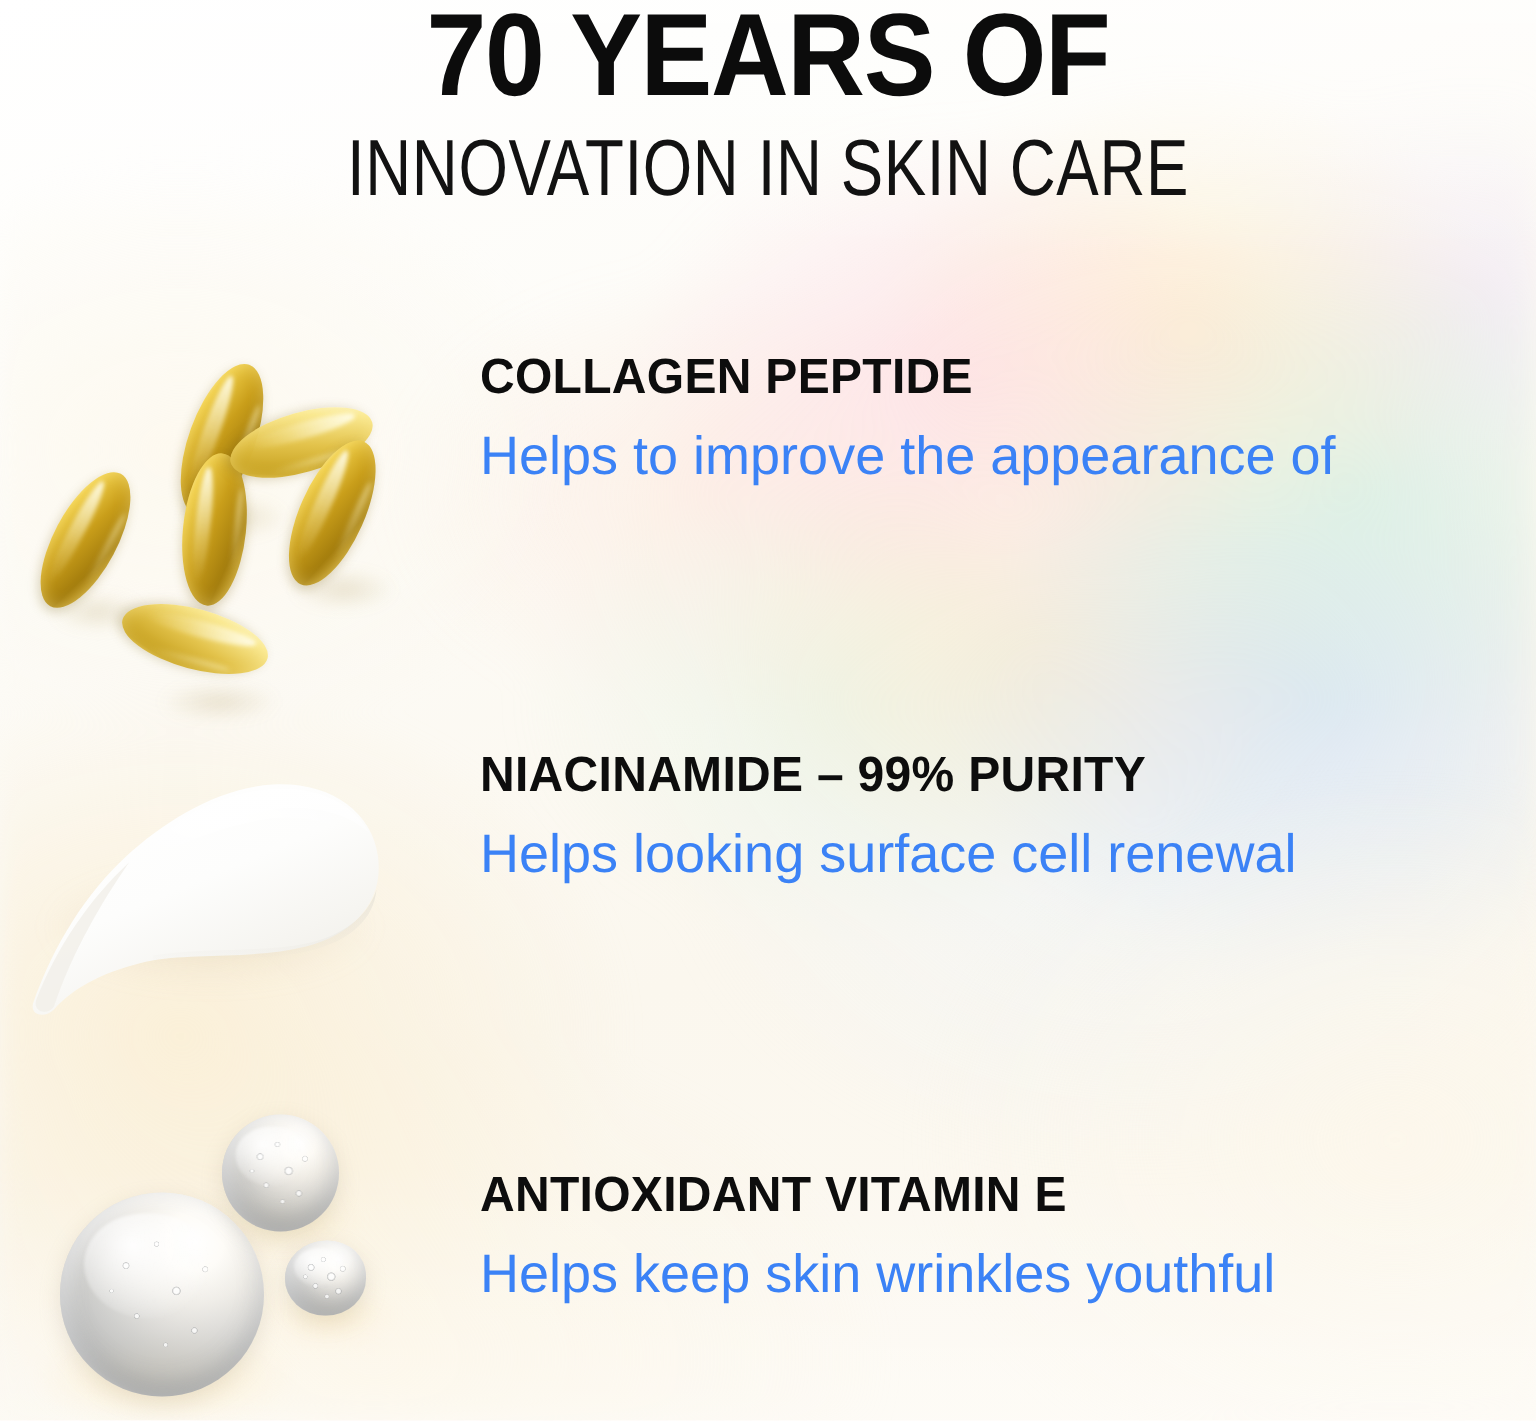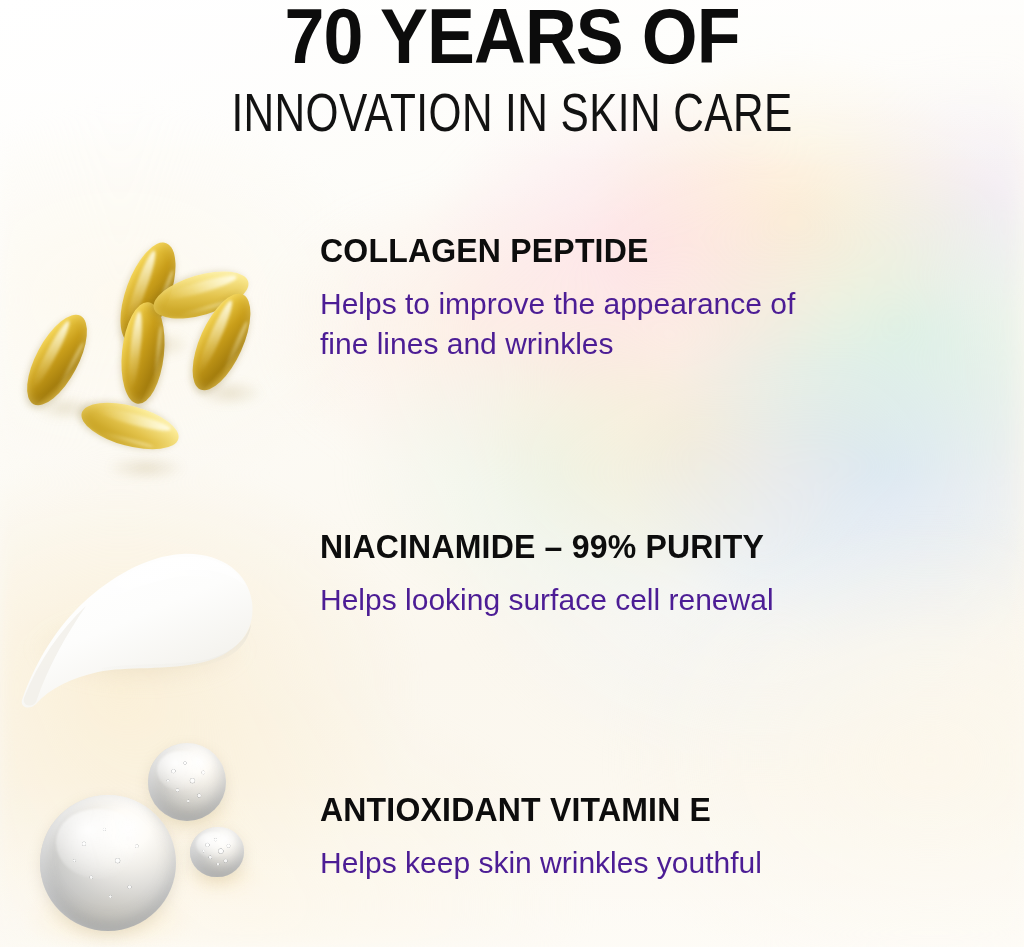--- a/index.html
+++ b/index.html
@@ -85,44 +85,44 @@
     letter-spacing:.5px;
     color:#121212;
     transform:scaleX(.80);
     transform-origin:center top;
     white-space:nowrap;
   }
 
   
   .row { position:absolute; left:0; width:1024px; z-index:5; }
   .row-1 { top:232px; height:200px; }
-  .row-2 { top:528px; height:180px;padding-left:24px; }
+  .row-2 { top:497px; height:180px;padding-left:24px; }
   .row-3 { top:735px; height:212px; }
 
   .row-text { position:absolute; left:320px; top:0; width:660px; }
 
   .ing-title {
     font-family:"Liberation Sans Narrow","Liberation Sans", sans-serif;
     font-weight:700;
     font-size:33px;
     line-height:38px;
     letter-spacing:.2px;
     color:#0d0d0d;
     transform:scaleX(.97);
     transform-origin:left top;
     white-space:nowrap;
   }
 
   .ing-desc {
     margin-top:14px;
     font-family:"Liberation Sans", sans-serif;
     font-weight:400;
-    font-size:30px;
+    font-size:36px;
     line-height:40px;
-    color:#4c1d95;
+    color:#3b82f6;
     max-width:560px;
   }
   .ing-desc span { display:block; white-space:nowrap; }
 
   
   .capsules { position:absolute; left:18px; top:-4px; width:270px; height:210px; }
 
   .cap {
     position:absolute;
     border-radius:50%;
@@ -284,21 +284,20 @@
       <div class="cap cap-3"></div>
       <div class="cap cap-4 cap-glass"></div>
       <div class="cap cap-5"></div>
       <div class="cap cap-6 cap-glass"></div>
     </div>
 
     <div class="row-text">
       <div class="ing-title">COLLAGEN PEPTIDE</div>
       <div class="ing-desc">
         <span>Helps to improve the appearance of</span>
-        <span>fine lines and wrinkles</span>
       </div>
     </div>
   </div>
 
   <div class="row row-2">
 
     <div class="cream">
       <div class="cream-shadow"></div>
       <div class="cream-body">
         <svg viewBox="0 0 270 180" xmlns="http://www.w3.org/2000/svg" aria-hidden="true">
@@ -371,21 +370,21 @@
 
     <div class="gels">
       <div class="gel-glow gg-1"></div>
       <div class="gel-glow gg-2"></div>
       <div class="gel-glow gg-3"></div>
       <div class="gel gel-big"></div>
       <div class="gel gel-mid"></div>
       <div class="gel gel-small"></div>
     </div>
 
-    <div class="row-text" style="top:56px;">
+    <div class="row-text" style="top:42px;">
       <div class="ing-title">ANTIOXIDANT VITAMIN E</div>
       <div class="ing-desc">
         <span>Helps keep skin wrinkles youthful</span>
       </div>
     </div>
   </div>
 
 </div>
 
 </body></html>

